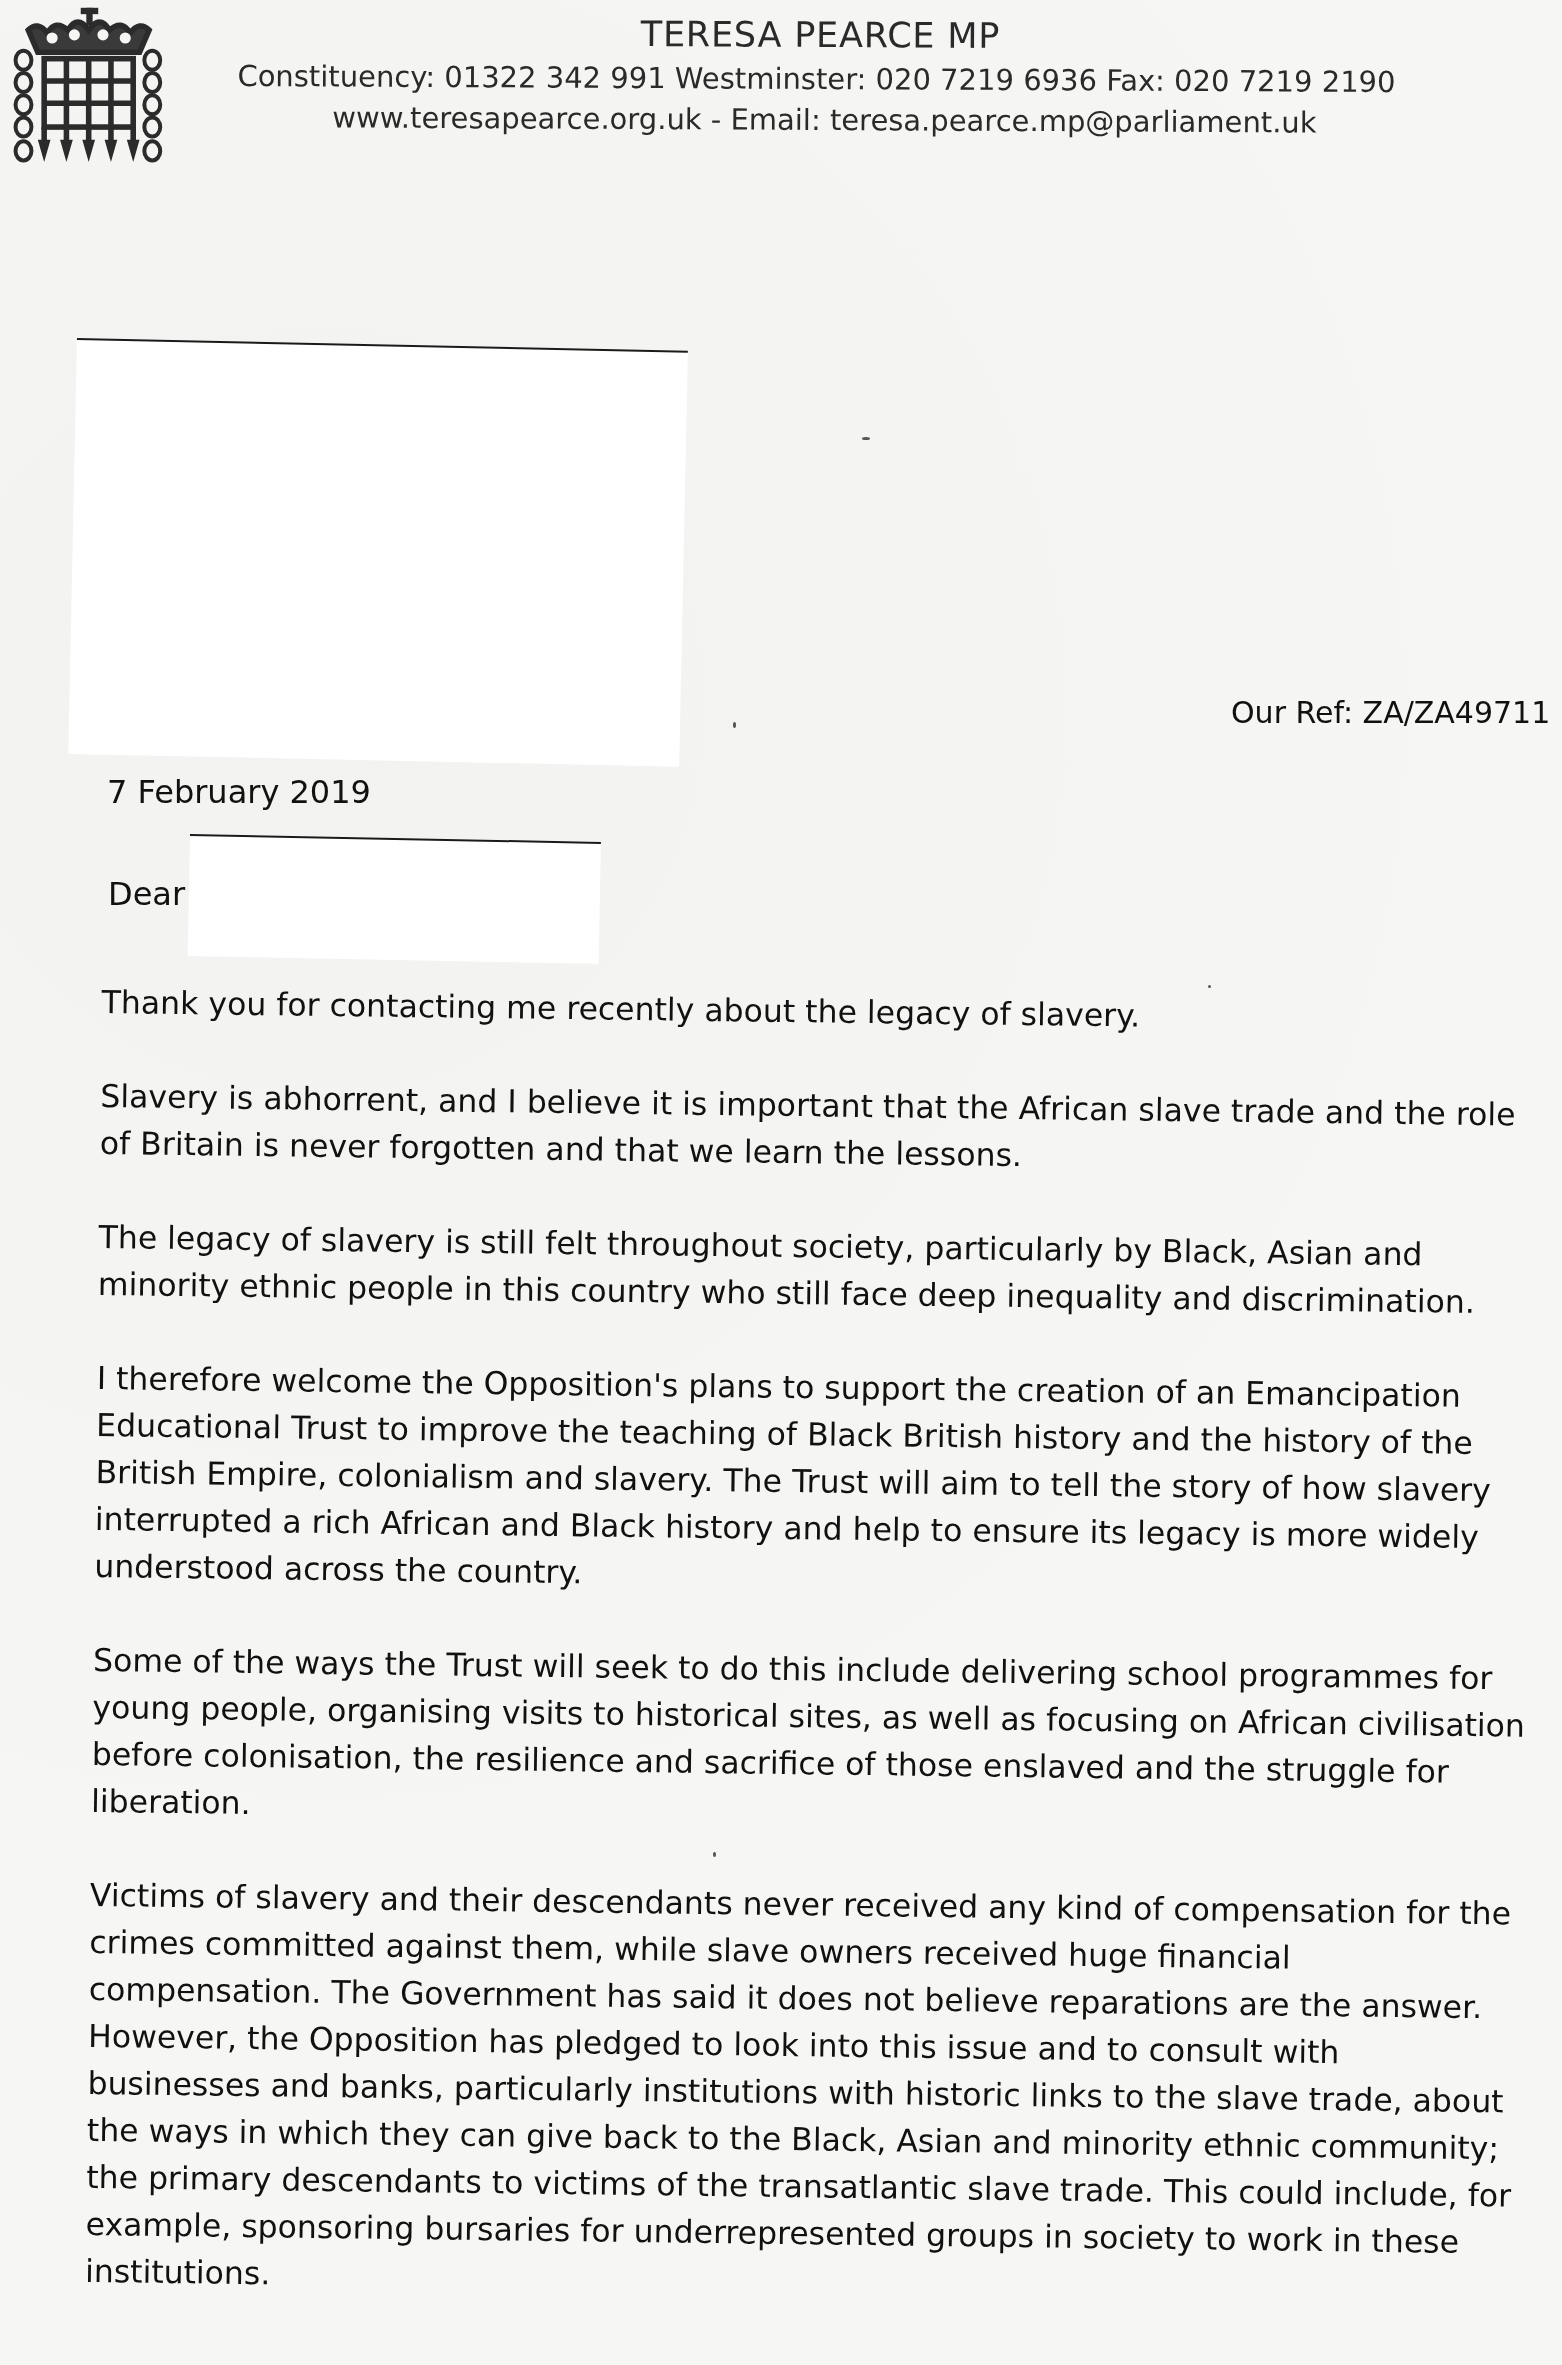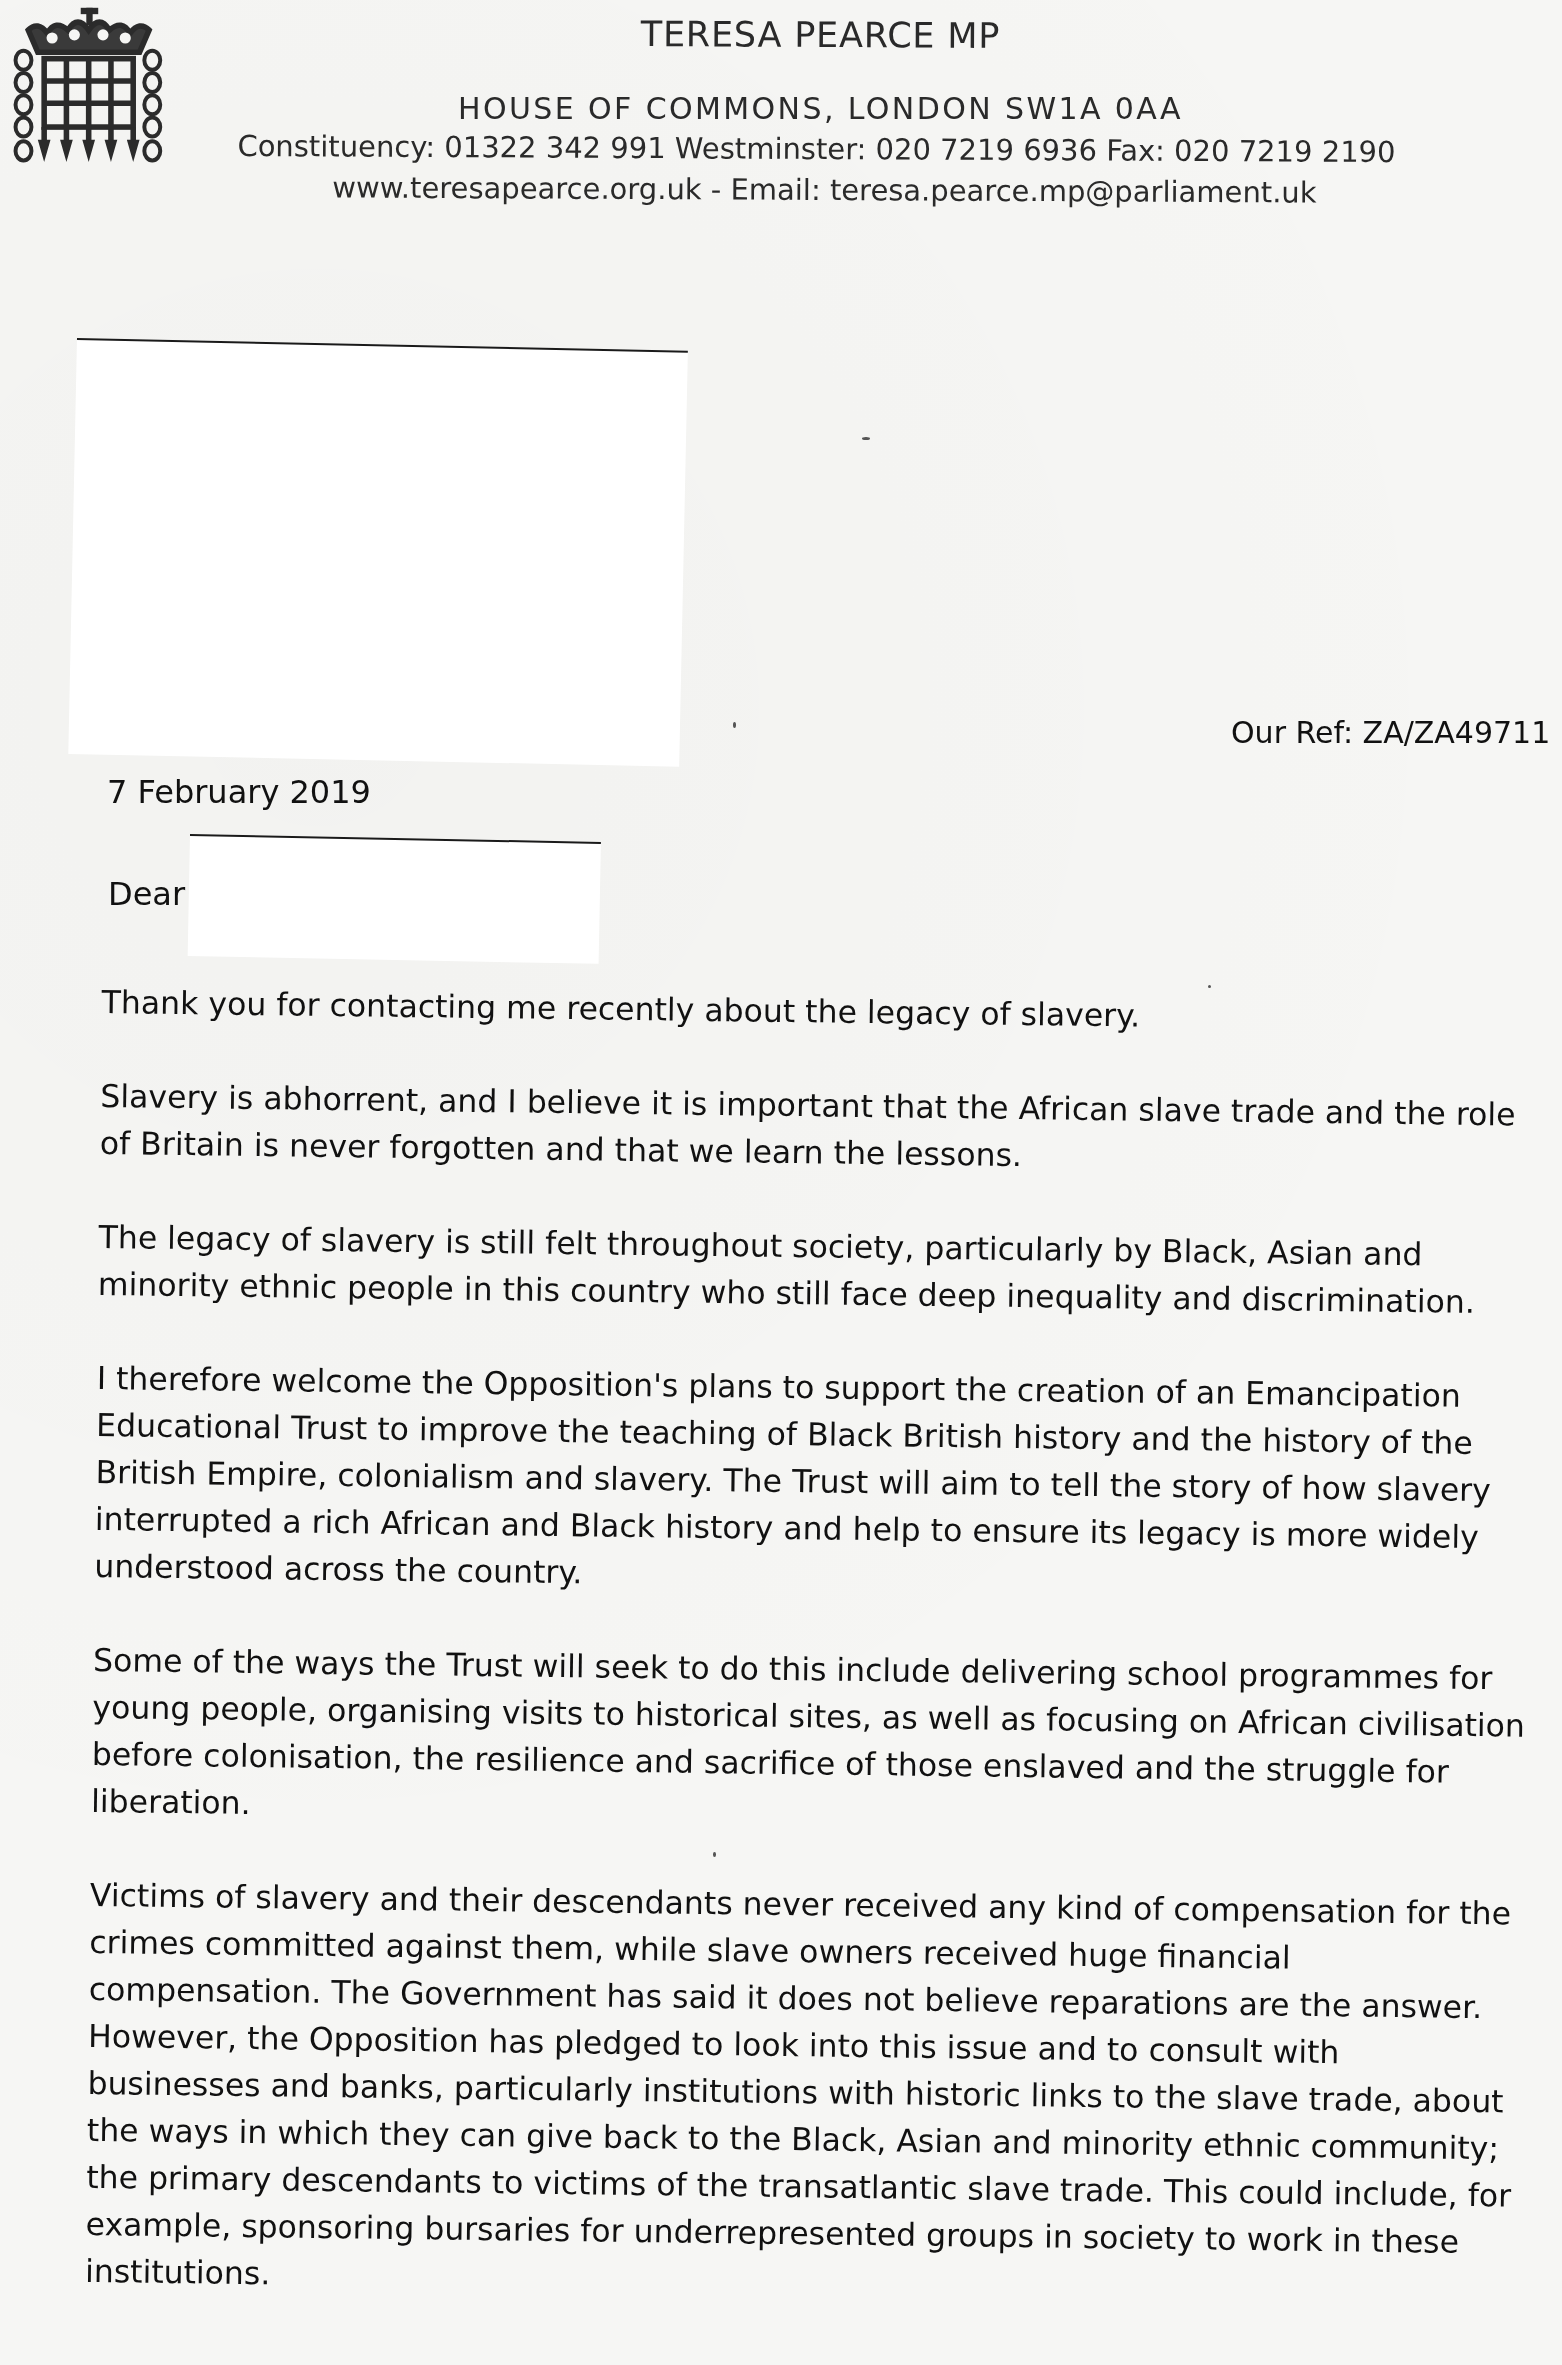--- a/index.html
+++ b/index.html
@@ -93,21 +93,20 @@
       transform: rotate(1.1deg);
       transform-origin: top left;
     }
     
     .ref {
       position: absolute;
       left: 1231px; top: 695px;
       font-size: 30px;
       white-space: nowrap;
       color: #111;
-      margin-top: 20px;
     }
     .date {
       position: absolute;
       left: 107px; top: 773px;
       font-size: 32px;
       color: #111;
     }
     .salutation {
       position: absolute;
       left: 108px; top: 875px;
@@ -176,21 +175,20 @@
         <ellipse cx="184" cy="100" rx="10" ry="12" stroke-width="5"></ellipse>
         <ellipse cx="184" cy="128" rx="10" ry="12" stroke-width="5"></ellipse>
         <ellipse cx="184" cy="156" rx="10" ry="12" stroke-width="5"></ellipse>
         <ellipse cx="184" cy="186" rx="10" ry="12" stroke-width="5"></ellipse>
       </g>
     </svg>
   </div>
 
   <div class="letterhead">
     <div class="lh-name">TERESA PEARCE MP</div>
-    <div class="lh-address">HOUSE OF COMMONS, LONDON SW1A 0AA</div>
     <div class="lh-phones">Constituency: 01322 342 991  Westminster: 020 7219 6936  Fax: 020 7219 2190</div>
     <div class="lh-web">www.teresapearce.org.uk - Email: teresa.pearce.mp@parliament.uk</div>
   </div>
 
   <div class="redact-address"></div>
 
   <div class="ref">Our Ref: ZA/ZA49711</div>
 
   <div class="date">7 February 2019</div>
 

